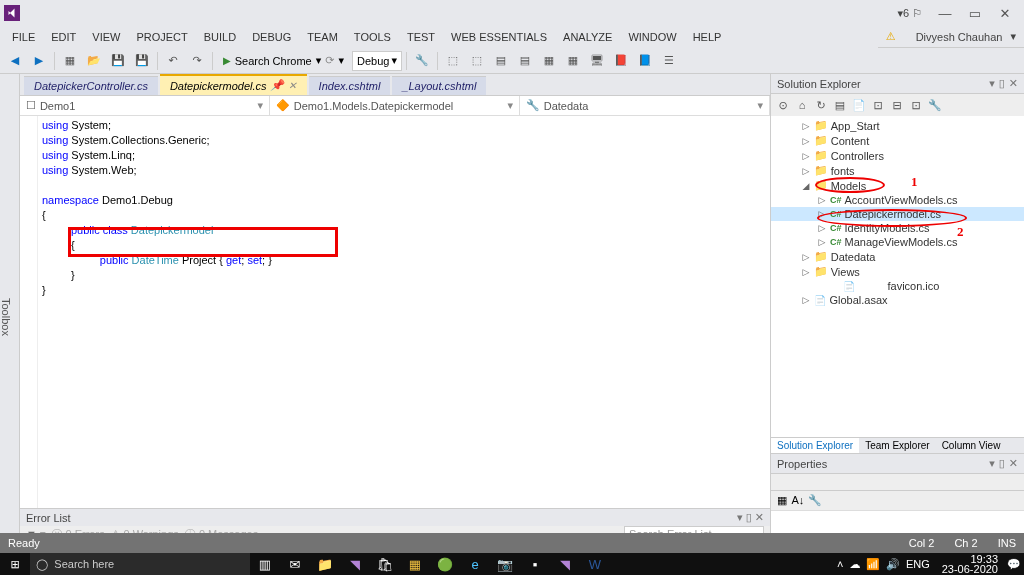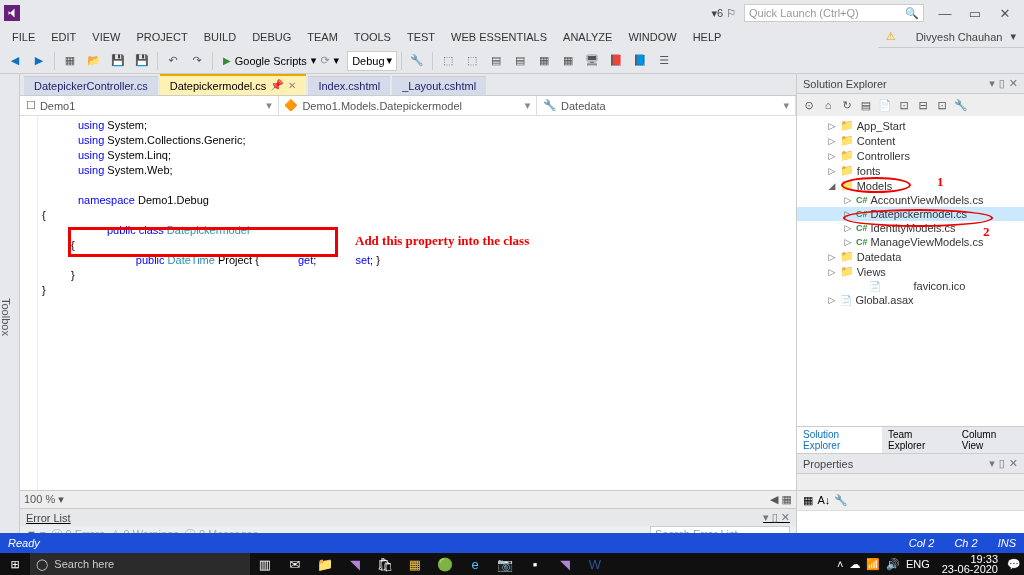--- a/index.html
+++ b/index.html
@@ -28,68 +28,68 @@
 .toolbar .run { display:flex; align-items:center; gap:4px; padding:0 6px; }
 .toolbar .run .tri { color:#388a34; font-size:10px; }
 .toolbar .combo { border:1px solid #ccc; background:#fff; padding:1px 4px; display:flex; align-items:center; gap:2px; height:20px; }
 
 
 .main { position:absolute; top:74px; bottom:22px; left:0; right:0; display:flex; }
 .toolbox-tab { width:20px; background:#e7e8ec; border-right:1px solid #ccc; writing-mode:vertical-lr; text-align:center; padding-top:6px; color:#555; }
 
 .editor-area { flex:1; display:flex; flex-direction:column; background:#fff; }
 .doc-tabs { height:22px; background:#e7e8ec; display:flex; align-items:flex-end; padding-left:4px; border-bottom:1px solid #ccc; }
-.doc-tab { padding:3px 10px; background:#d6dbe9; color:#1e1e66; margin-right:2px; border-top:1px solid #ccc; display:flex; align-items:center; gap:4px; }
+.doc-tab { padding:3px 10px; background:#d6dbe9; color:#1e1e66; margin-right:2px; border-top:1px solid #ccc; display:flex; align-items:center; gap:4px;font-style:italic; }
 .doc-tab.active { background:#fff0b3; color:#000; border-top:2px solid #e8a800; }
 .doc-tab .close { color:#888; font-size:10px; }
 
 .nav-combos { height:20px; display:flex; border-bottom:1px solid #ddd; }
 .nav-combos .nc { flex:1; border-right:1px solid #ddd; padding:2px 6px; display:flex; align-items:center; gap:4px; color:#555; }
 .nav-combos .nc .dd { margin-left:auto; color:#888; }
 
 .code-wrap { flex:1; position:relative; overflow:hidden; }
 .code { font-family:Consolas,monospace; font-size:12px; line-height:15px; padding:2px 0 2px 22px; white-space:pre; color:#000; position:relative; }
 .gutter { position:absolute; left:0; top:0; bottom:0; width:18px; border-right:1px solid #eee; background:#fff; }
-.kw-blue { color:#0000ff;margin-left:36px; }
+.kw-blue { color:#0000ff; }
 .kw-teal { color:#2b91af; }
 .redbox { position:absolute; border:3px solid #e00; }
 .annot { position:absolute; color:#e00; font-weight:bold; font-size:13px; font-family:"Segoe UI"; }
 .redcircle { position:absolute; border:2px solid #e00; border-radius:50%; }
 
 .zoom-bar { height:18px; border-top:1px solid #ccc; display:flex; align-items:center; padding:0 4px; gap:4px; color:#555; background:#eee; }
 .zoom-bar .combo { border:none; }
 
-.error-list { height:45px; border-top:1px solid #ccc; background:#eee; display:flex; flex-direction:column;text-decoration:underline; }
+.error-list { height:45px; border-top:1px solid #ccc; background:#eee; display:flex; flex-direction:column; }
 .error-header { height:18px; background:#e7e8ec; padding:2px 6px; color:#444; display:flex; align-items:center; }
 .error-toolbar { height:20px; display:flex; align-items:center; gap:6px; padding:0 6px; color:#666; border-bottom:1px solid #ccc; }
 .error-toolbar .search-err { margin-left:auto; border:1px solid #ccc; background:#fff; padding:1px 4px; width:140px; color:#999; }
 .error-cols { display:flex; padding:0 6px; color:#666; gap:60px; }
 
 
-.side-panel { width:228px; background:#eee; border-left:1px solid #ccc; display:flex; flex-direction:column; }
+.side-panel { width:254px; background:#eee; border-left:1px solid #ccc; display:flex; flex-direction:column; }
 .panel-header { height:20px; background:#e7e8ec; padding:2px 6px; color:#444; display:flex; align-items:center; border-bottom:1px solid #ccc; }
 .panel-header .pin { margin-left:auto; display:flex; gap:4px; color:#777; }
 .se-toolbar { height:22px; display:flex; align-items:center; gap:3px; padding:0 4px; }
 .se-toolbar .ic { width:16px; height:16px; display:flex; align-items:center; justify-content:center; color:#555; }
 .se-search { border:1px solid #ccc; background:#fff; padding:2px 4px; margin:2px 4px; color:#999; display:flex; align-items:center; }
 .tree { flex:1; overflow:auto; background:#fff; padding:2px 0; color:#333; position:relative; }
 .tree-item { display:flex; align-items:center; gap:3px; padding:1px 0; }
 .tree-item .arrow { width:10px; text-align:center; color:#666; font-size:9px; }
 .tree-item .cs { color:#388a34; font-size:9px; font-weight:bold; }
 .tree-item.selected { background:#cce8ff; }
 .panel-tabs { display:flex; border-top:1px solid #ccc; background:#e7e8ec; }
 .panel-tabs span { padding:2px 6px; font-size:10px; }
 .panel-tabs .active { background:#fff; color:#0e70c0; }
 
 .props-panel { height:100px; border-top:1px solid #ccc; display:flex; flex-direction:column; }
 .props-body { flex:1; background:#fff; }
 .props-toolbar { padding:3px 6px; display:flex; gap:4px; border-bottom:1px solid #ddd; }
 
 
-.statusbar { position:absolute; bottom:22px; left:0; right:0; height:20px; background:#1d4ed8; color:#fff; display:flex; align-items:center; padding:0 8px; font-size:11px;font-style:italic; }
+.statusbar { position:absolute; bottom:22px; left:0; right:0; height:20px; background:#737373; color:#fff; display:flex; align-items:center; padding:0 8px; font-size:11px; }
 .statusbar .sp { margin-left:auto; display:flex; gap:20px; }
 
 
 .taskbar { position:absolute; bottom:0; left:0; right:0; height:22px; background:#101010; display:flex; align-items:center; color:#fff; }
 .taskbar .start { width:30px; text-align:center; }
 .taskbar .search { background:#2b2b2b; height:22px; width:220px; display:flex; align-items:center; padding:0 6px; color:#ccc; gap:6px; }
 .taskbar .icons { display:flex; align-items:center; flex:1; }
 .taskbar .icons .ti { width:30px; height:22px; display:flex; align-items:center; justify-content:center; font-size:13px; }
 .taskbar .tray { display:flex; align-items:center; gap:6px; padding:0 6px; font-size:10px; }
 .taskbar .clock { text-align:right; line-height:10px; font-size:9px; padding:0 6px; }
@@ -101,24 +101,20 @@
 <body>
 
 <div class="titlebar">
   <span class="vs-logo">
       <svg viewBox="0 0 24 24">
         <path fill="#fff" d="M17 3l-9 9 9 9V3z M5 8v8l4-4-4-4z"></path>
       </svg>
     </span>
   <span class="spacer"></span>
   <span class="notif">▾<span>6</span> &nbsp;⚐</span>
-  <div class="quicklaunch">
-      <span>Quick Launch (Ctrl+Q)</span>
-      <span style="margin-left:auto">🔍</span>
-    </div>
   <span class="winbtn">—</span>
   <span class="winbtn">▭</span>
   <span class="winbtn">✕</span>
 </div>
 
 <div class="menubar">
   <span>FILE</span>
   <span>EDIT</span>
   <span>VIEW</span>
   <span>PROJECT</span>
@@ -139,21 +135,21 @@
   <span class="tb-btn" style="color:#0e70c0">▶</span>
   <span class="sep"></span>
   <span class="tb-btn">▦</span>
   <span class="tb-btn">📂</span>
   <span class="tb-btn">💾</span>
   <span class="tb-btn">💾</span>
   <span class="sep"></span>
   <span class="tb-btn">↶</span>
   <span class="tb-btn">↷</span>
   <span class="sep"></span>
-  <div class="run"><span class="tri">▶</span><span>Google Scripts</span> ▾ <span style="color:#888">⟳</span> ▾</div>
+  <div class="run"><span class="tri">▶</span><span>Search Chrome</span> ▾ <span style="color:#888">⟳</span> ▾</div>
   <div class="combo"><span>Debug</span> ▾</div>
   <span class="sep"></span>
   <span class="tb-btn">🔧</span>
   <span class="sep"></span>
   <span class="tb-btn">⬚</span>
   <span class="tb-btn">⬚</span>
   <span class="tb-btn">▤</span>
   <span class="tb-btn">▤</span>
   <span class="tb-btn">▦</span>
   <span class="tb-btn">▦</span>
@@ -205,27 +201,22 @@
 <span class="kw-blue">using</span><span> System.Web;</span>
 
 <span class="kw-blue">namespace</span><span> Demo1.Debug</span>
 <span>{</span>
     <span class="kw-blue">public class</span><span class="kw-teal"> Datepickermodel</span>
     <span>{</span>
         <span class="kw-blue">public</span><span class="kw-teal"> DateTime</span><span> Project { </span><span class="kw-blue">get</span><span>; </span><span class="kw-blue">set</span><span>; }</span>
     <span>}</span>
 <span>}</span></div>
       <div class="redbox" style="left:48px; top:111px; width:270px; height:30px;"></div>
-      <div class="annot" style="left:335px; top:117px;">Add this property into the class</div>
-    </div>
-
-    <div class="zoom-bar">
-      <span class="combo"><span>100 %</span> ▾</span>
-      <span style="margin-left:auto">◀ ▦</span>
-    </div>
+    </div>
+
 
     <div class="error-list">
       <div class="error-header">
           <span>Error List</span>
           <span style="margin-left:auto;color:#777">▾ ▯ ✕</span>
         </div>
       <div class="error-toolbar">
         <span>▼ ▾</span>
         <span style="color:#aaa">ⓧ <span>0 Errors</span></span>
         <span style="color:#aaa">⚠ <span>0 Warnings</span></span>

